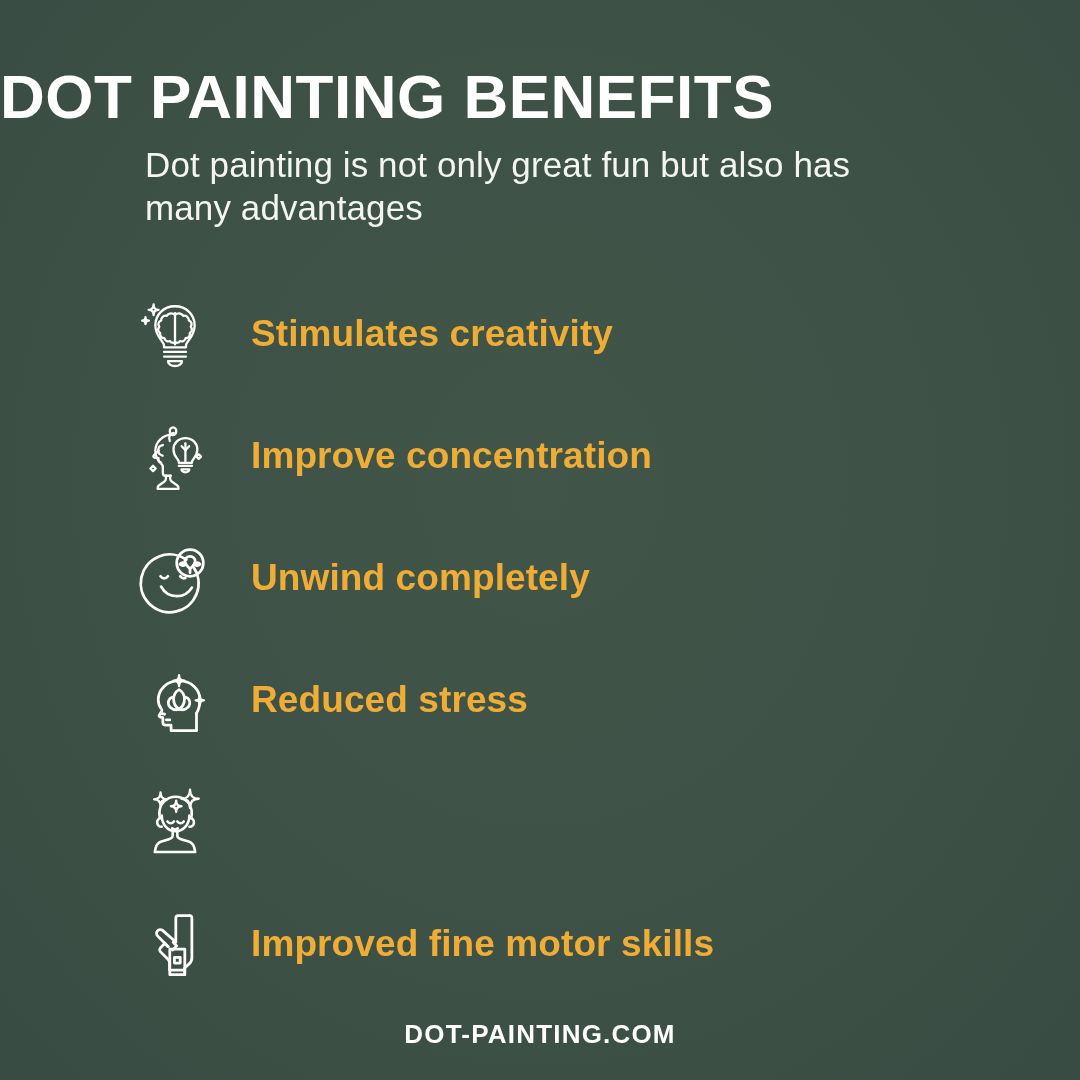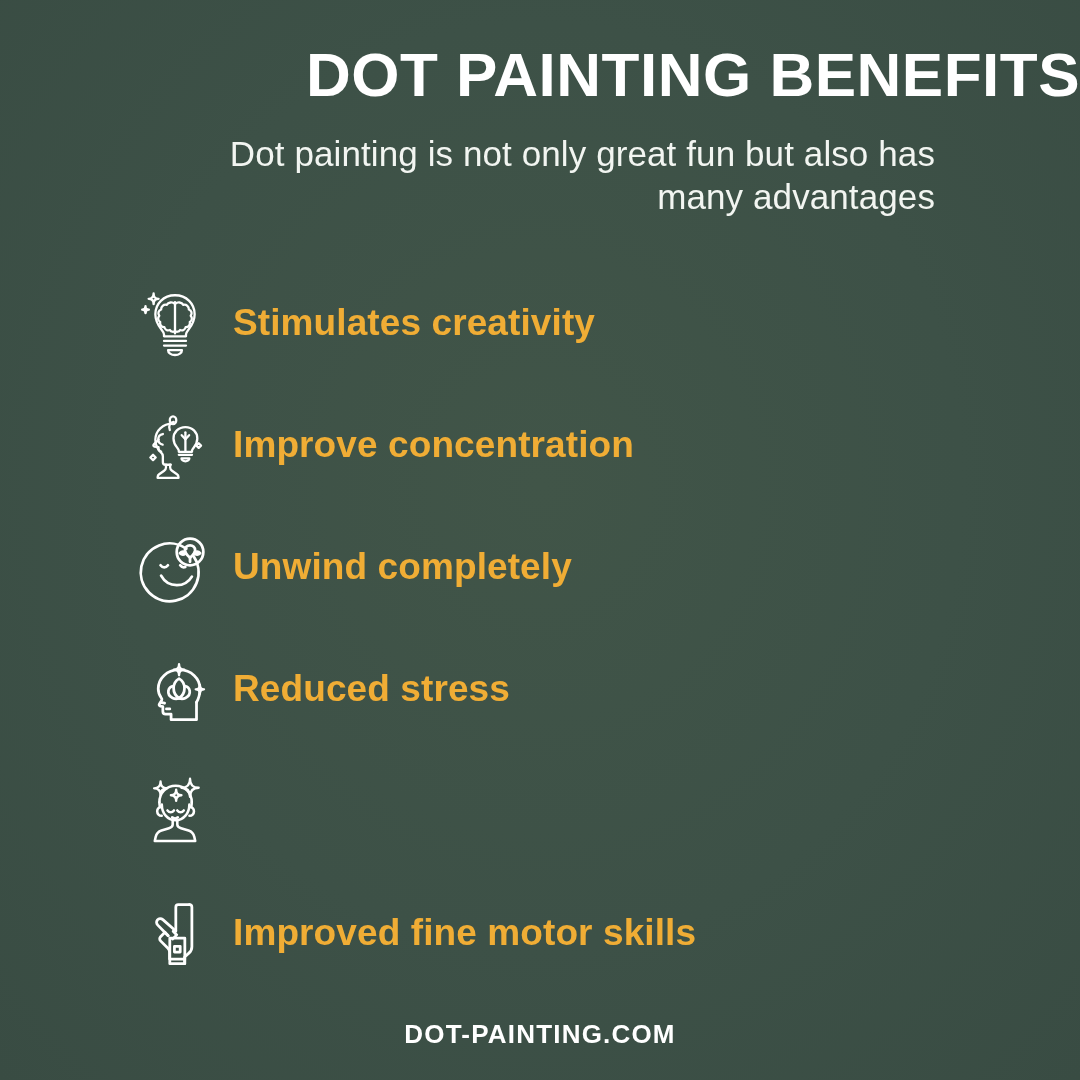--- a/index.html
+++ b/index.html
@@ -20,42 +20,42 @@
     height: 1080px;
     background: radial-gradient(ellipse at 50% 45%, #415548 0%, #3d5147 55%, #394c43 100%);
     box-sizing: border-box;
     display: flex;
     flex-direction: column;
     align-items: center;
   }
 
   .header {
     width: 100%;
-    text-align: right;
-    padding-top: 42px;
+    text-align: left;
+    padding-top: 64px;
   }
 
   .title {
     color: #ffffff;
     font-family: "Liberation Sans", sans-serif;
     font-size: 62px;
     font-weight: 700;
     letter-spacing: 0.5px;
     line-height: 1.05;
     margin: 0;
     white-space: nowrap;
   }
 
   .subtitle {
     color: #f2f5f1;
     font-family: "Liberation Sans", sans-serif;
     font-size: 35px;
     font-weight: 400;
     line-height: 1.23;
-    margin: 25px auto 0 auto;
+    margin: 14px auto 0 auto;
     max-width: 790px;
     letter-spacing: 0.1px;
   }
 
   .benefits {
     margin-top: 44px;
     width: 100%;
     display: flex;
     flex-direction: column;
     padding-left: 136px;
@@ -77,21 +77,21 @@
     justify-content: center;
   }
 
   .benefit-icon svg {
     display: block;
     width: 74px;
     height: 74px;
   }
 
   .benefit-label {
-    margin-left: 19px;
+    margin-left: 37px;
     color: #f0ad35;
     font-family: "Liberation Sans", sans-serif;
     font-size: 37px;
     font-weight: 700;
     letter-spacing: 0.1px;
     white-space: nowrap;
   }
 
   .footer {
     position: absolute;

